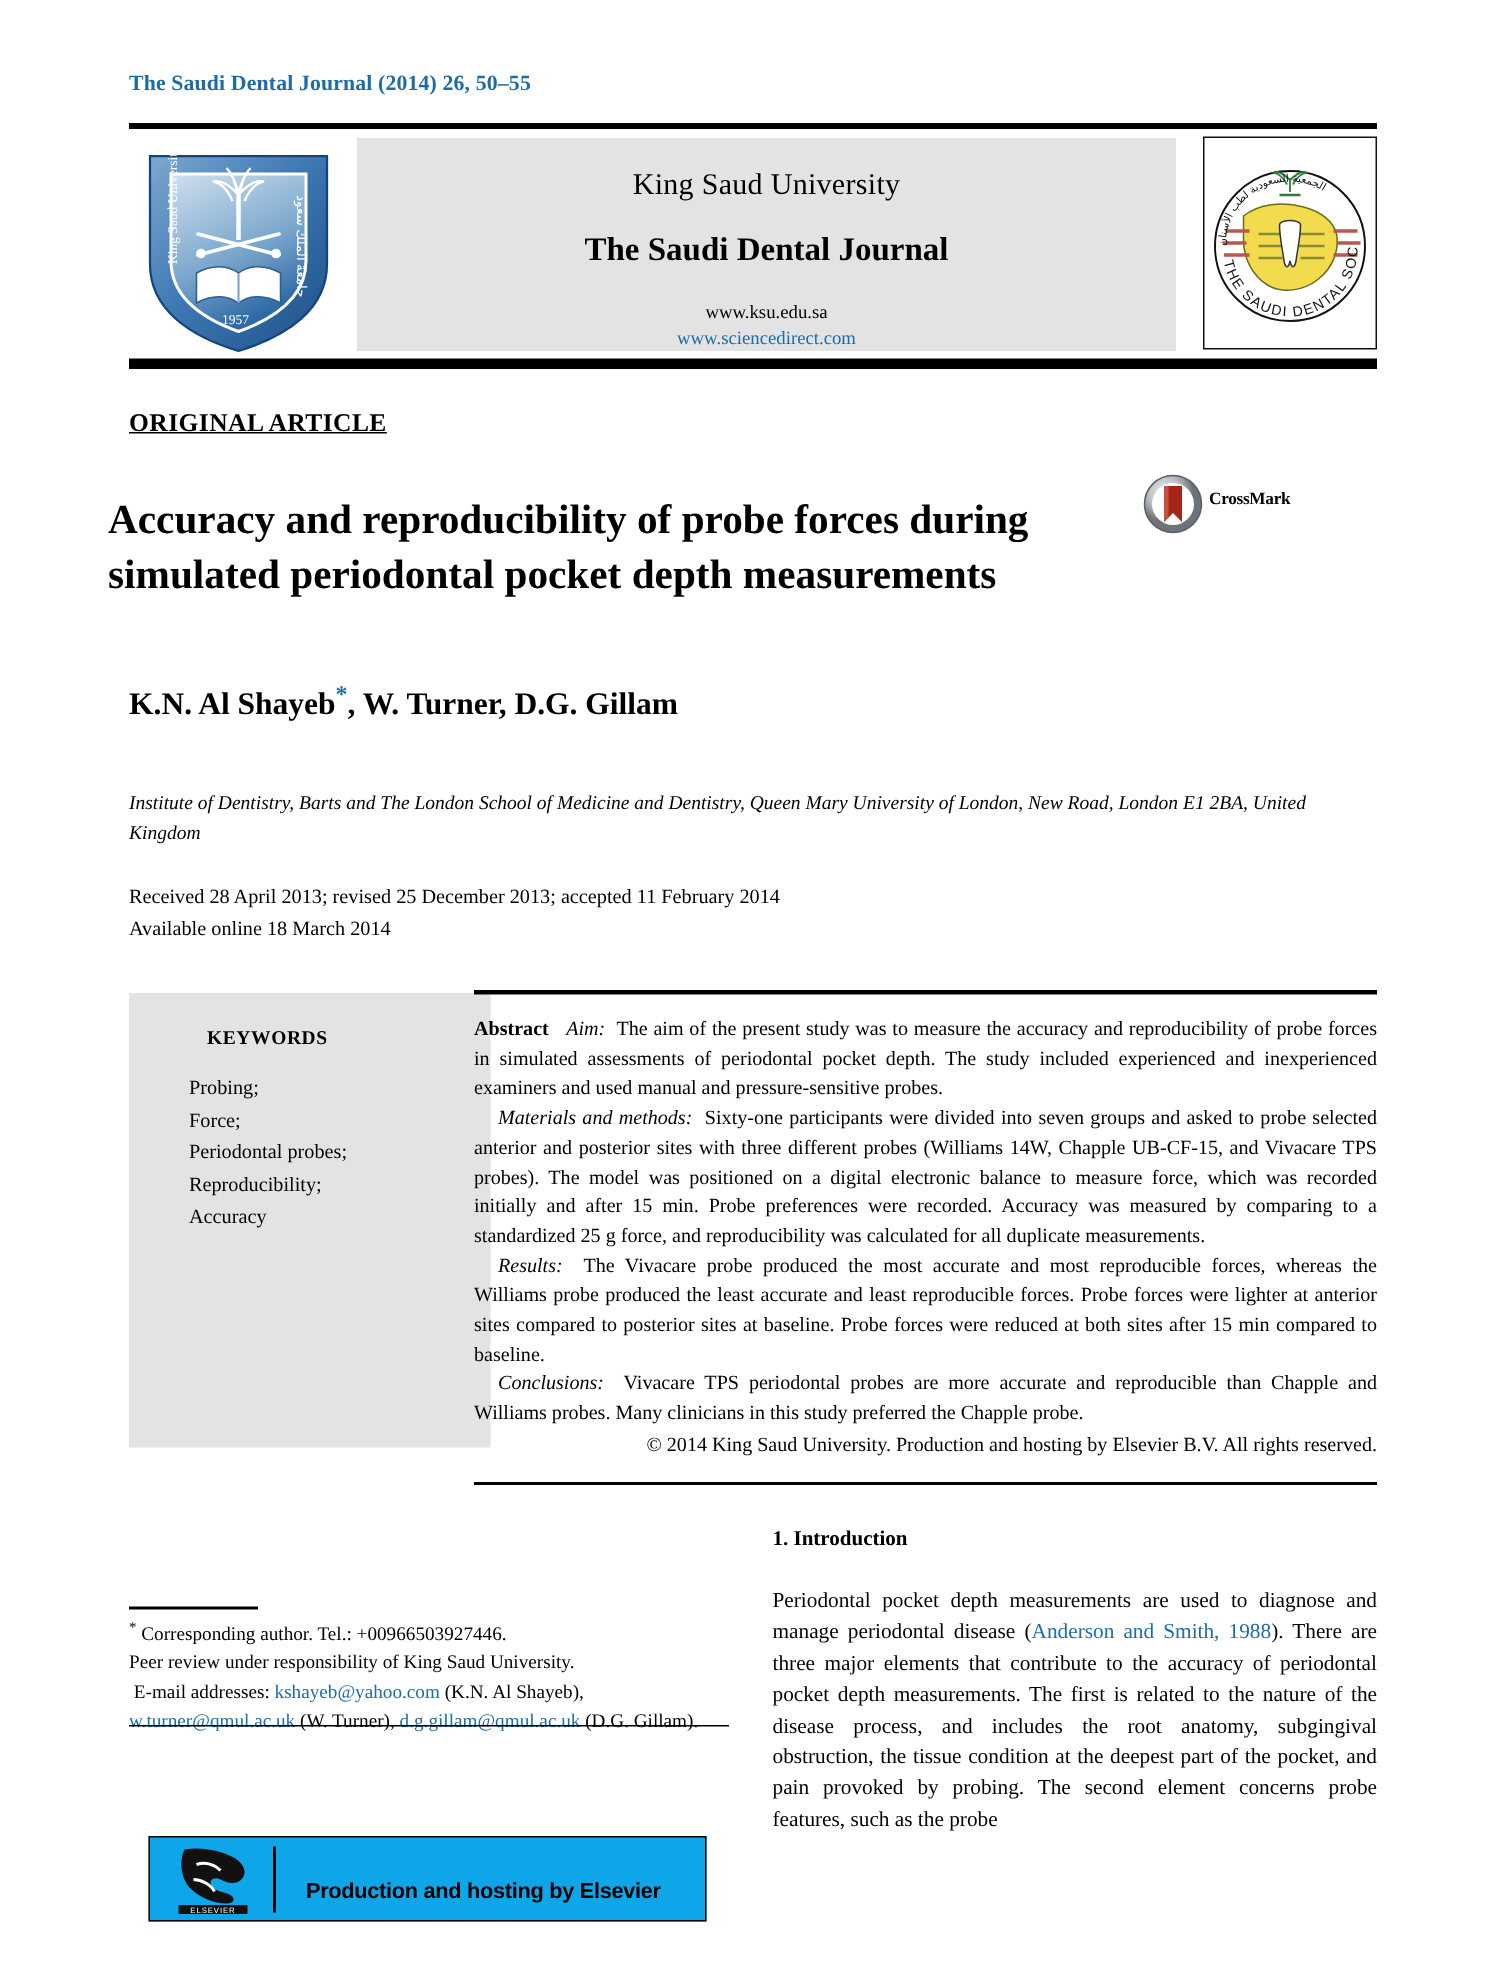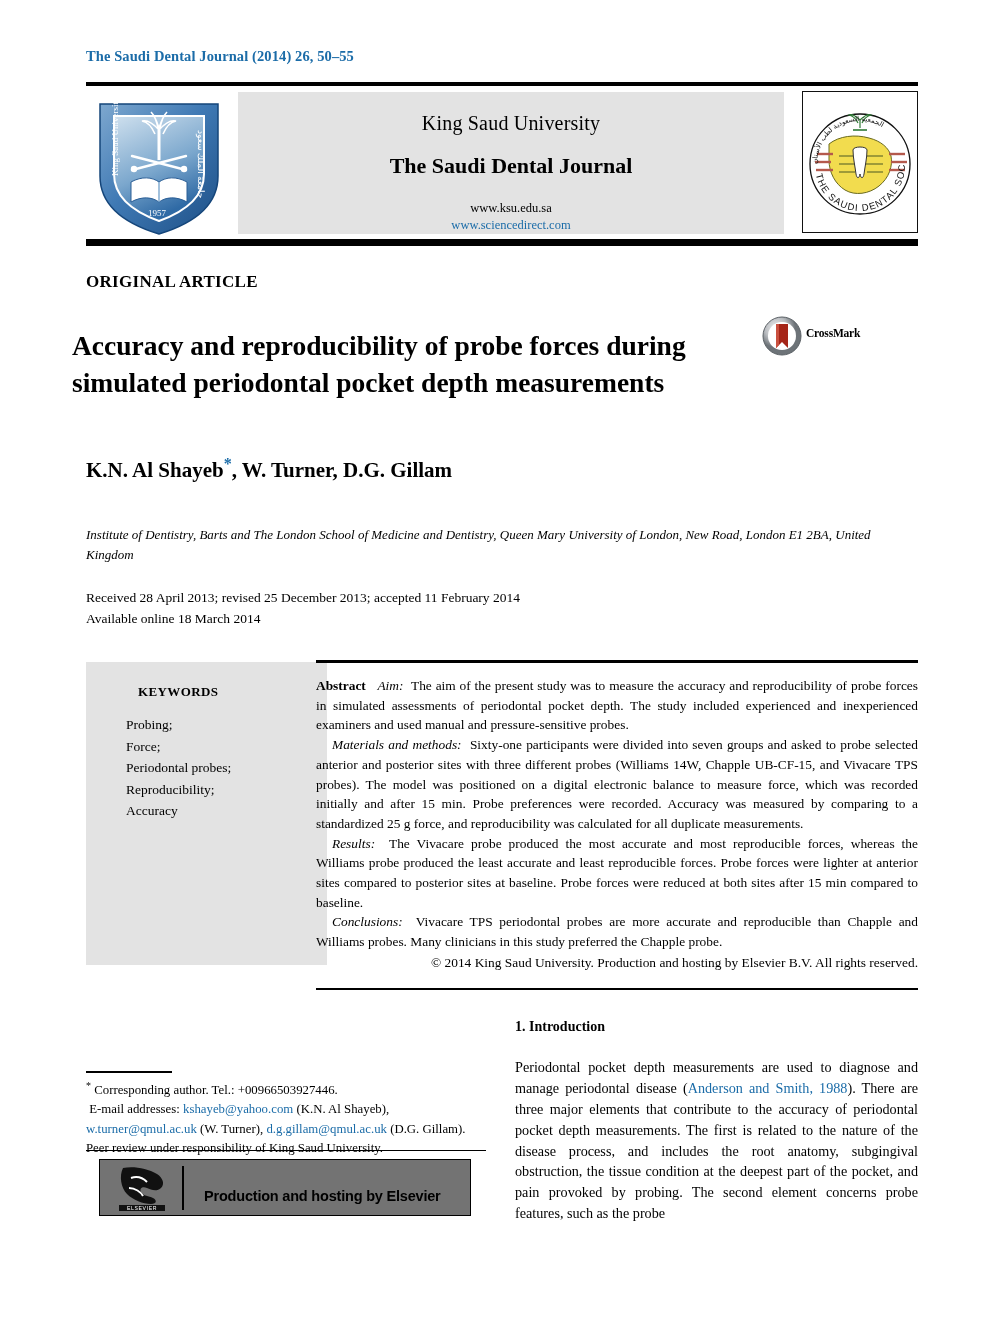--- a/index.html
+++ b/index.html
@@ -91,20 +91,21 @@
     box-sizing: border-box;
   }
 
   
   .art-type {
     position: absolute;
     left: 86px; top: 272px;
     font-size: 17px;
     font-weight: bold;
     letter-spacing: .3px;
+    text-decoration: underline;
   }
   .title {
     position: absolute;
     left: 72px; top: 310px;
     width: 660px;
     font-size: 27.5px;
     font-weight: bold;
     line-height: 1.34;
   }
   .crossmark {
@@ -233,25 +234,25 @@
   .fn-sep {
     position: absolute;
     left: 86px; top: 1150px;
     width: 400px; height: 1.2px;
     background: #000;
   }
 
   
   .els-box {
     position: absolute;
-    left: 99px; top: 1159px;
+    left: 99px; top: 1224px;
     width: 372px; height: 57px;
     border: 1.5px solid #000;
     box-sizing: border-box;
-    background: #737373;
+    background: #0ea5e9;
     text-align: center;
   }
   .els-tree {
     position: absolute;
     left: 17px; top: 6px;
     width: 52px; height: 45px;
   }
   .els-div {
     position: absolute;
     left: 82px; top: 6px;
@@ -456,30 +457,30 @@
   <div class="intro">
     <p><span>Periodontal pocket depth measurements are used to diagnose and manage periodontal disease (</span><span class="link">Anderson and Smith, 1988</span><span>). There are three major elements that contribute to the accuracy of periodontal pocket depth measurements. The first is related to the nature of the disease process, and includes the root anatomy, subgingival obstruction, the tissue condition at the deepest part of the pocket, and pain provoked by probing. The second element concerns probe features, such as the probe</span></p>
   </div>
 
   <div class="fn-rule"></div>
   <div class="footnotes">
     <p>
       <span class="fnstar">*</span>
       <span>Corresponding author. Tel.: +00966503927446.</span>
     </p>
+    <p>Peer review under responsibility of King Saud University.</p>
     <p>
       &nbsp;<span>E-mail addresses:</span>
       <span class="link">kshayeb@yahoo.com</span>
       <span>(K.N. Al Shayeb),</span>
       <span class="link">w.turner@qmul.ac.uk</span>
       <span>(W. Turner),</span>
       <span class="link">d.g.gillam@qmul.ac.uk</span>
       <span>(D.G. Gillam).</span>
     </p>
-    <p>Peer review under responsibility of King Saud University.</p>
   </div>
   <div class="fn-sep"></div>
 
   <div class="els-box">
     <div class="els-tree">
       <svg width="52" height="45" viewBox="0 0 52 45">
         <path d="M6 2 C16 0 30 2 40 8 C46 12 48 18 44 22 C40 26 34 24 30 22
                  C26 20 22 22 24 26 C26 30 32 30 36 32 C40 34 40 38 34 38
                  C26 38 16 34 10 28 C4 22 2 10 6 2 Z" fill="#111"></path>
         <path d="M14 12 C20 10 26 12 30 16" stroke="#fff" stroke-width="2" fill="none"></path>

